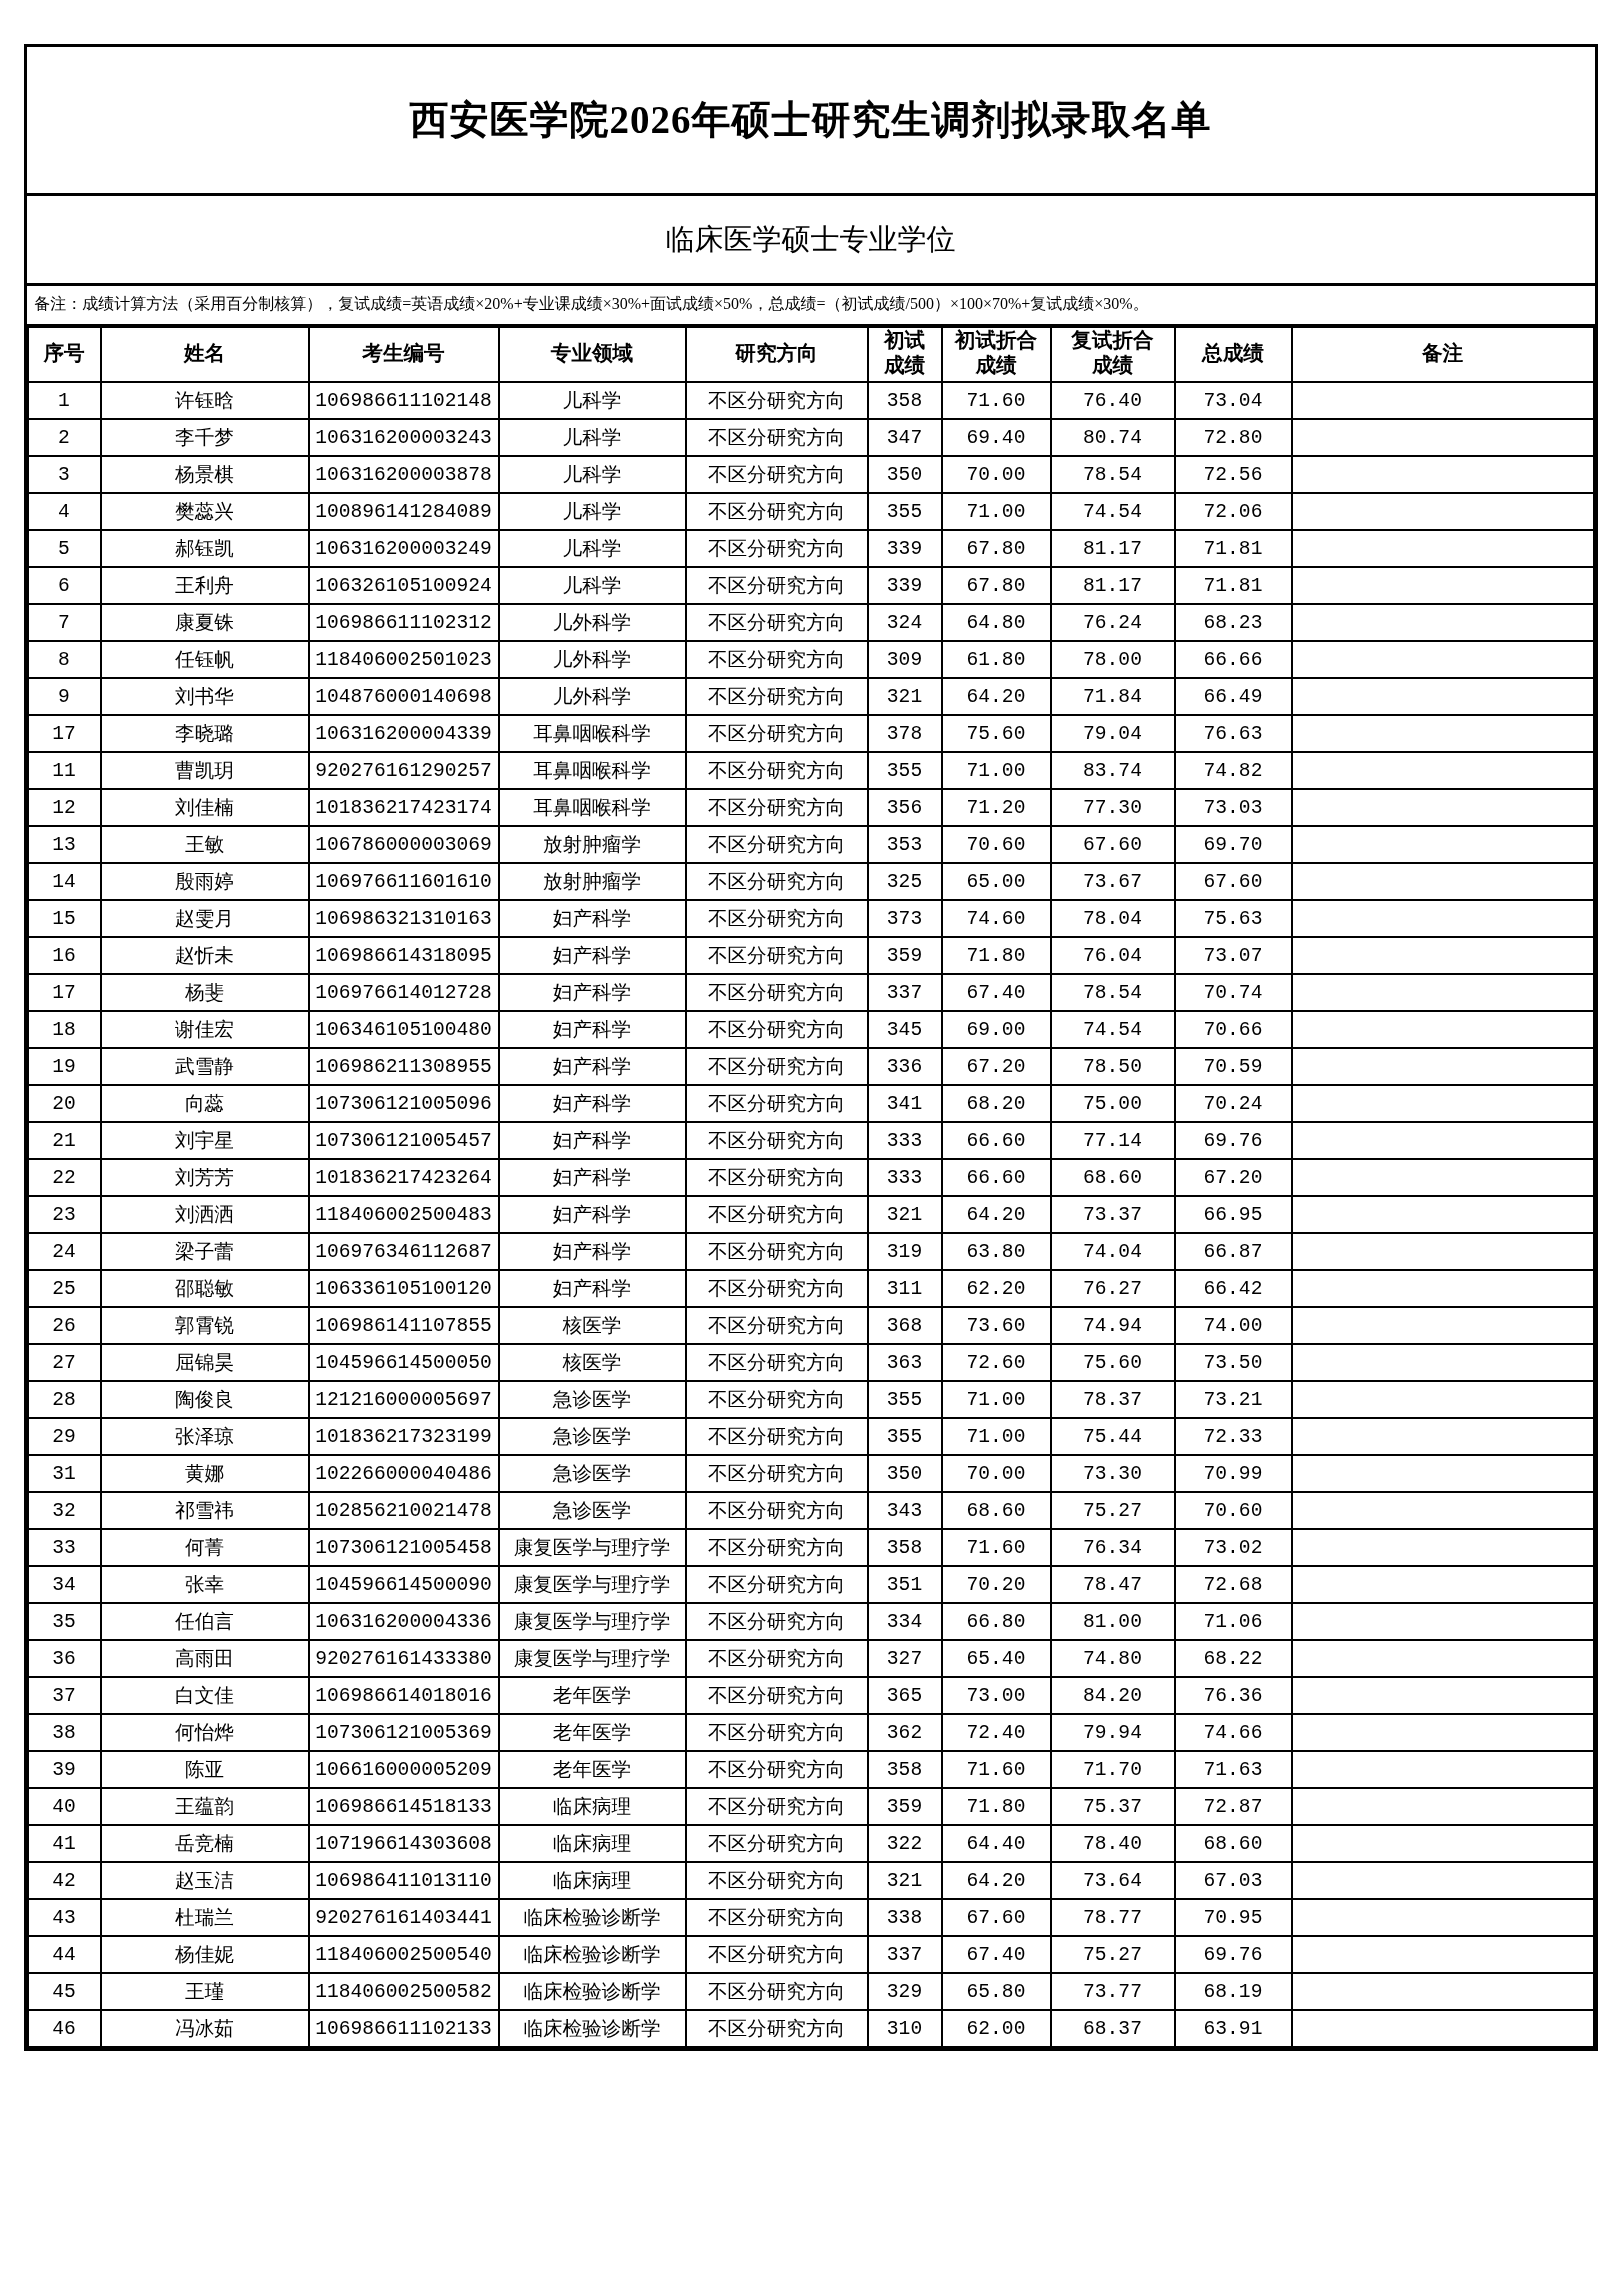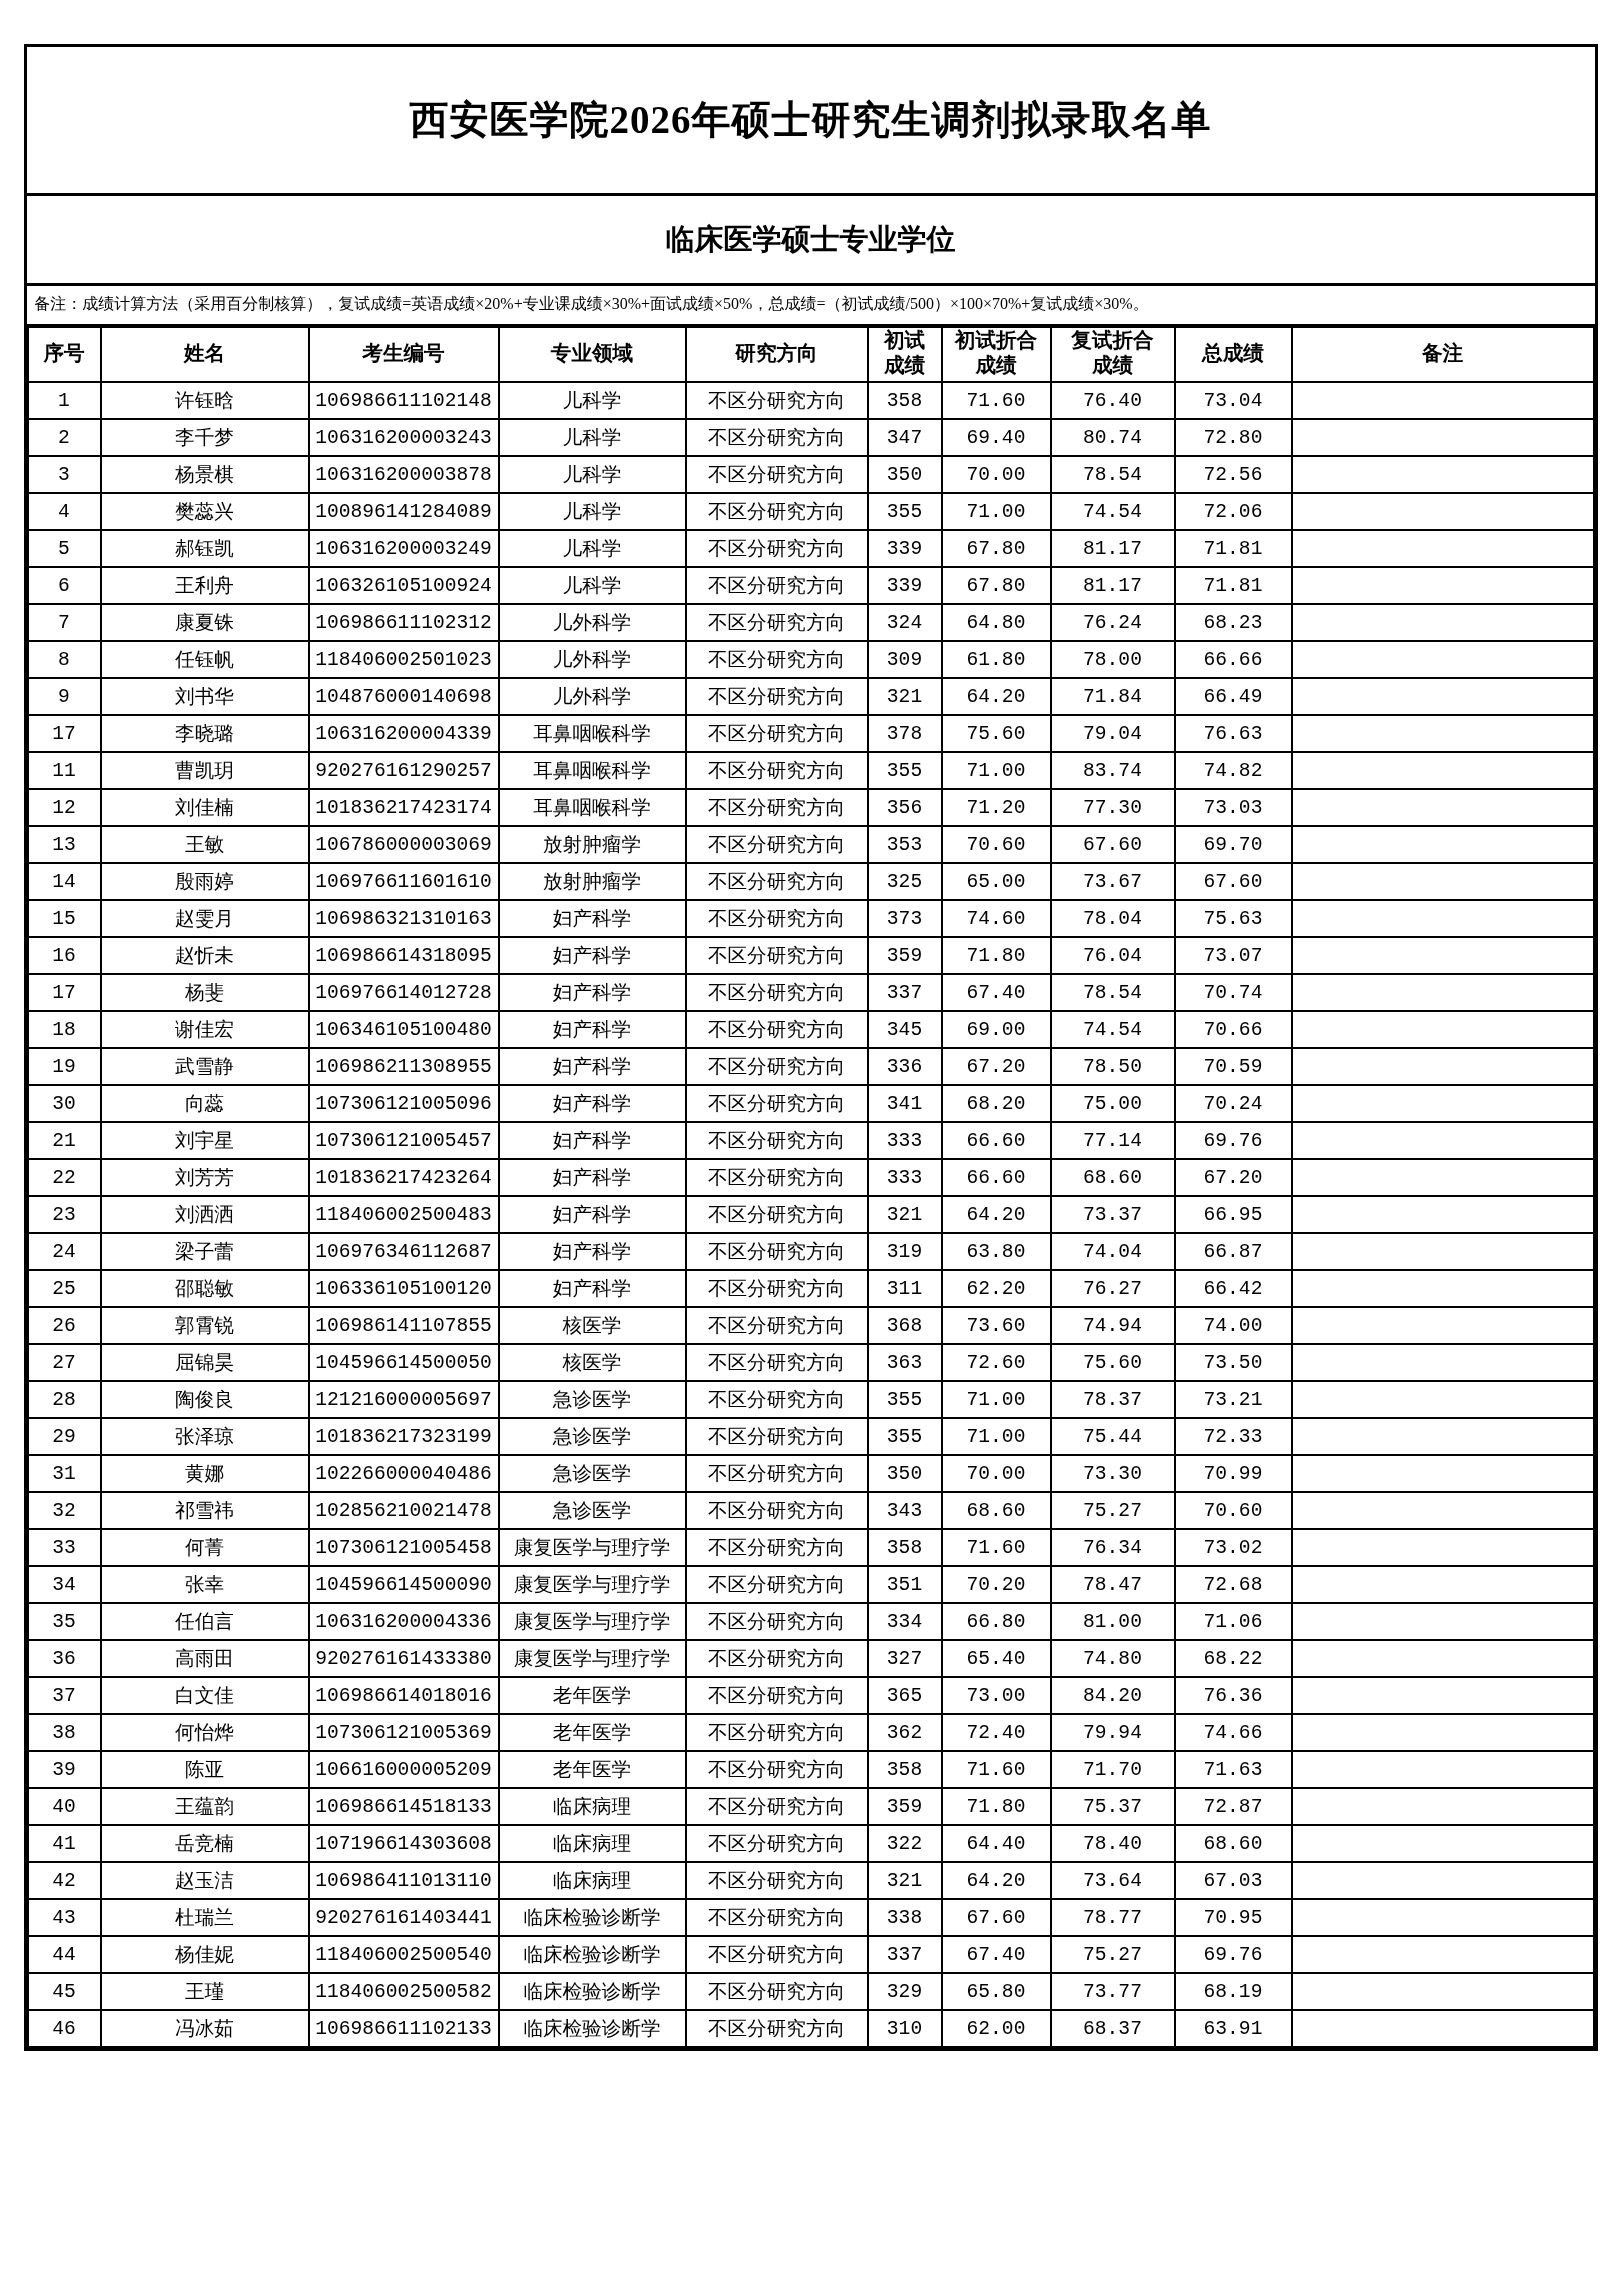--- a/index.html
+++ b/index.html
@@ -34,21 +34,21 @@
     font-weight: bold;
     letter-spacing: 1px;
   }
   .subtitle-cell {
     height: 90px;
     border-bottom: 3.9px solid #000;
     display: flex;
     align-items: center;
     justify-content: center;
     font-size: 29px;
-    font-weight: bold;
+    font-weight: normal;
   }
   .note-cell {
     border-bottom: 2.9px solid #000;
     padding: 6.9px 7.8px 8.8px 7.8px;
     font-size: 16px;
     line-height: 1.42;
     text-align: left;
   }
   table {
     width: 100%;
@@ -373,21 +373,21 @@
     <td>妇产科学</td>
     <td>不区分研究方向</td>
     <td>336</td>
     <td>67.20</td>
     <td>78.50</td>
     <td>70.59</td>
     <td></td>
   </tr>
 
   <tr>
-    <td>30</td>
+    <td>20</td>
     <td>向蕊</td>
     <td>107306121005096</td>
     <td>妇产科学</td>
     <td>不区分研究方向</td>
     <td>341</td>
     <td>68.20</td>
     <td>75.00</td>
     <td>70.24</td>
     <td></td>
   </tr>

